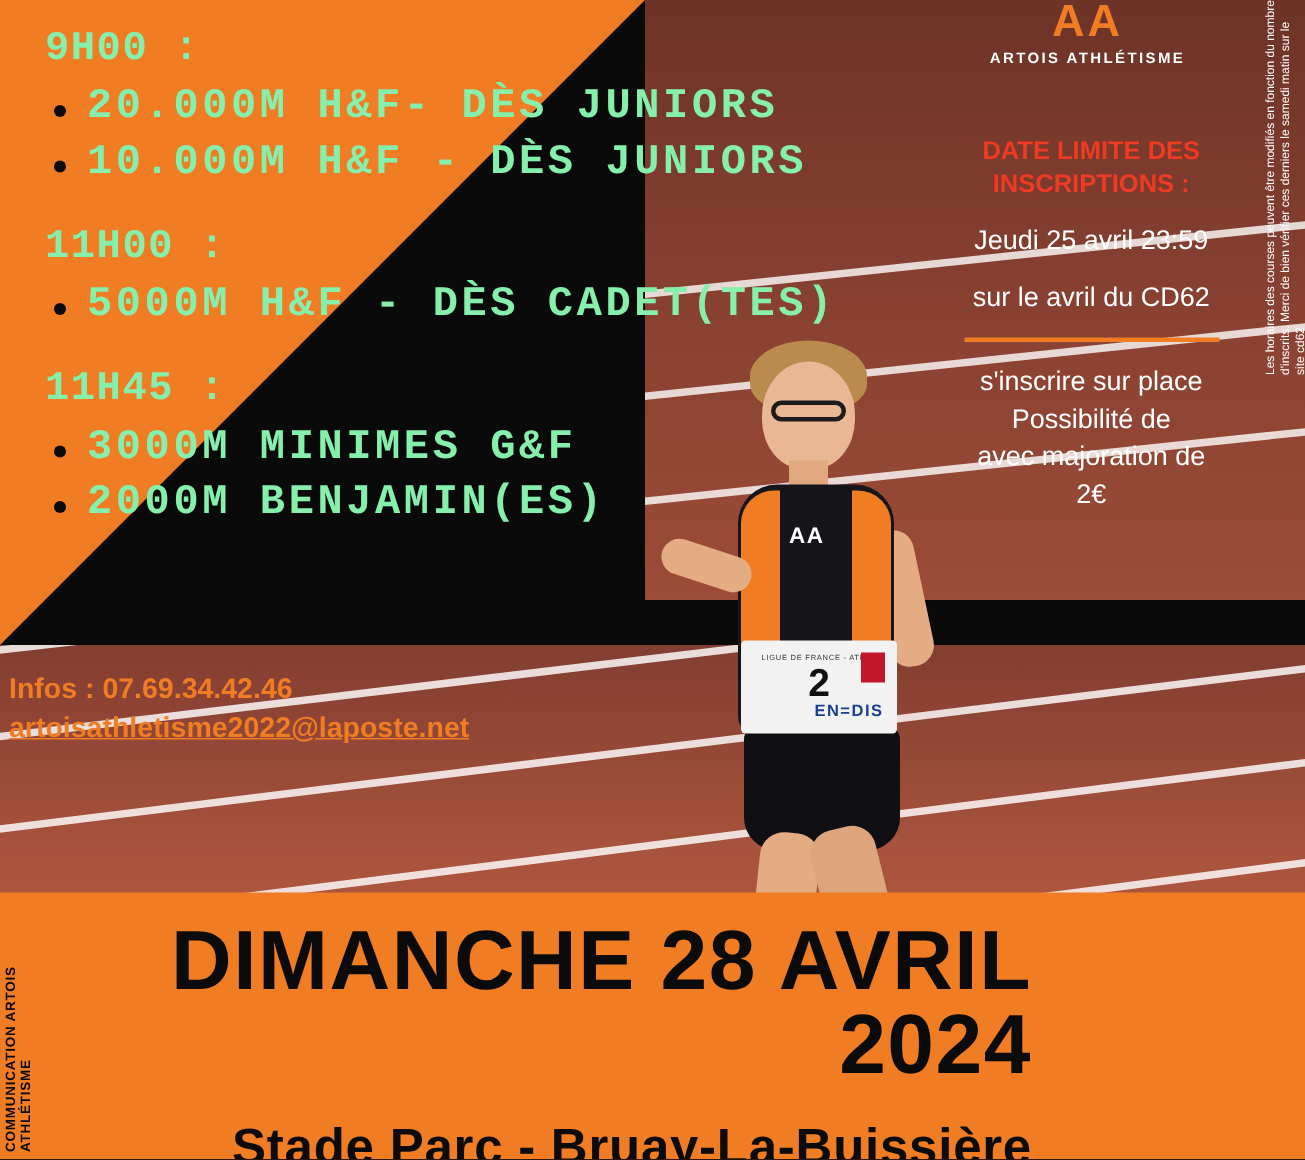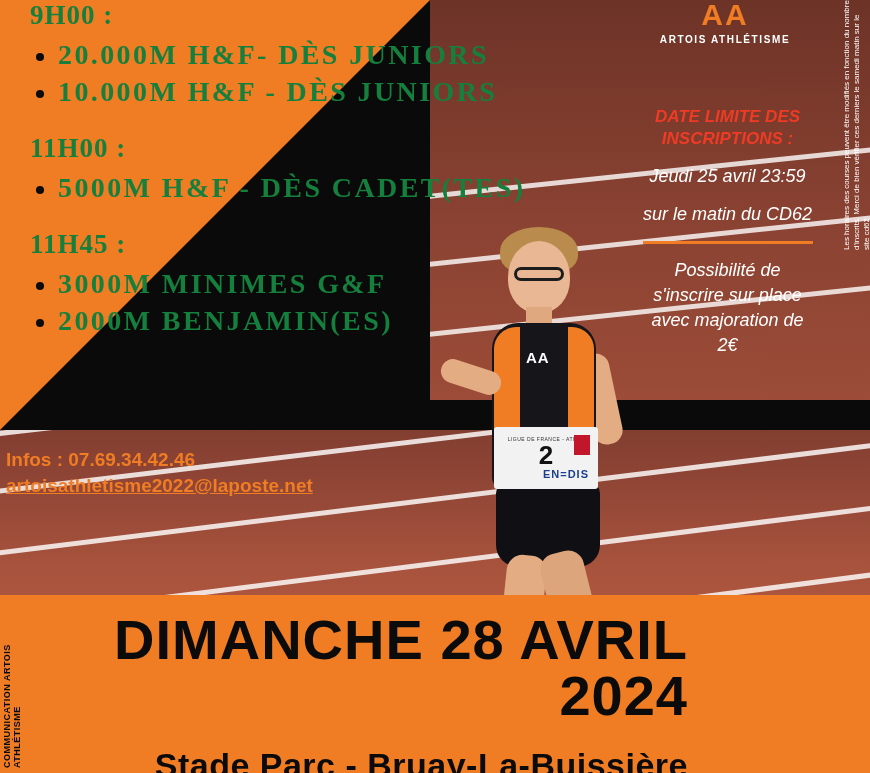--- a/index.html
+++ b/index.html
@@ -98,24 +98,24 @@
   .r-bib .bibsq { position:absolute; right:8px; top:8px; width:16px; height:20px; background:#c2172a; }
   .r-shorts { position:absolute; left:66px; top:268px; width:104px; height:84px; background:#101014; border-radius:10px 10px 22px 22px; }
   .r-arm-a { position:absolute; left:10px; top:150px; width:62px; height:24px; background:#e3ac83; border-radius:14px; transform:rotate(18deg); }
   .r-arm-b { position:absolute; left:156px; top:138px; width:30px; height:92px; background:#e3ac83; border-radius:14px; transform:rotate(-12deg); }
   .r-leg-a { position:absolute; left:72px; top:340px; width:40px; height:120px; background:#e3ac83; border-radius:16px; transform:rotate(6deg); }
   .r-leg-b { position:absolute; left:118px; top:336px; width:44px; height:96px; background:#dca57c; border-radius:16px; transform:rotate(-14deg); }
 
   
   .schedule {
     position: absolute;
-    left: 30px; top: 0;
+    left: 30px; top: 18px;
     width: 560px;
-    color: #15803d;
-    font-family: Liberation Serif, serif;
+    color: #86efac;
+    font-family: Liberation Mono, monospace;
   }
   .time {
     font-size: 27px;
     font-weight: bold;
     letter-spacing: 1px;
     margin: 0 0 6px 0;
   }
   .ev-list { list-style: none; margin: 0 0 22px 0; padding: 0; }
   .ev-list li {
     font-size: 28px;
@@ -168,25 +168,24 @@
     letter-spacing: 2px; line-height: 1;
   }
   .club .club-name {
     font-size: 10px; font-weight: bold; letter-spacing: 1.6px;
     margin-top: 4px;
   }
 
   
   .rightinfo {
     position: absolute;
-    left: 620px; top: 106px;
+    left: 620px; top: 90px;
     width: 215px;
     text-align: center;
     color: #fff;
-    font-style: italic;
   }
   .rightinfo .deadline-title {
     color: #ef3b24;
     font-size: 17px;
     font-weight: bold;
     line-height: 1.3;
     margin-bottom: 14px;
   }
   .rightinfo .deadline-body {
     font-size: 18px;
@@ -324,24 +323,24 @@
   </div>
 
   <div class="contact">
     <div class="phone">Infos : 07.69.34.42.46</div>
     <div class="mail">artoisathletisme2022@laposte.net</div>
   </div>
 
   <div class="rightinfo">
     <div class="deadline-title">DATE LIMITE DES INSCRIPTIONS :</div>
     <div class="deadline-body">Jeudi 25 avril 23:59</div>
-    <div class="deadline-body">sur le matin du CD62</div>
+    <div class="deadline-body">sur le avril du CD62</div>
     <div class="divider"></div>
+    <div class="onsite">s'inscrire sur place</div>
     <div class="onsite">Possibilité de</div>
-    <div class="onsite">s'inscrire sur place</div>
     <div class="onsite">avec majoration de</div>
     <div class="onsite">2€</div>
   </div>
 
   <div class="vert-right">Les horaires des courses peuvent être modifiés en fonction du nombre d'inscrits. Merci de bien vérifier ces derniers le samedi matin sur le site cd62</div>
 
   <div class="orange-bottom"></div>
   <div class="bottom">
     <div class="date">DIMANCHE 28 AVRIL 2024</div>
     <div class="place">Stade Parc - Bruay-La-Buissière</div>

